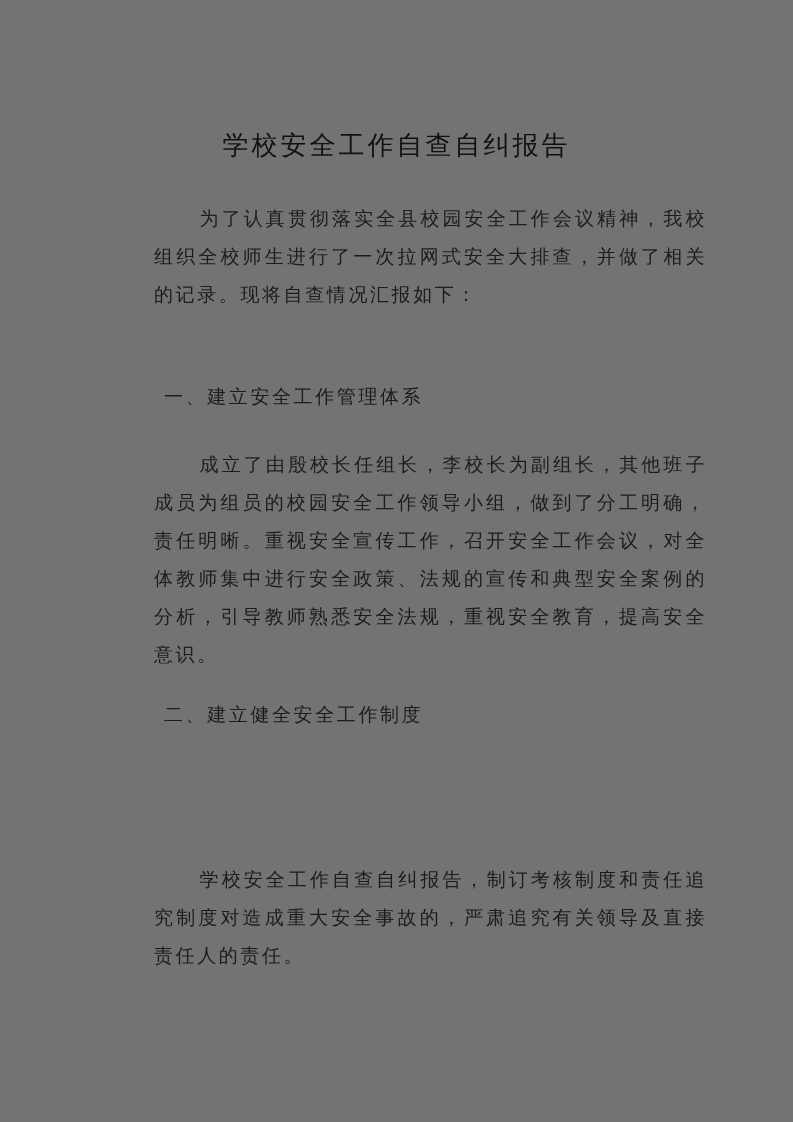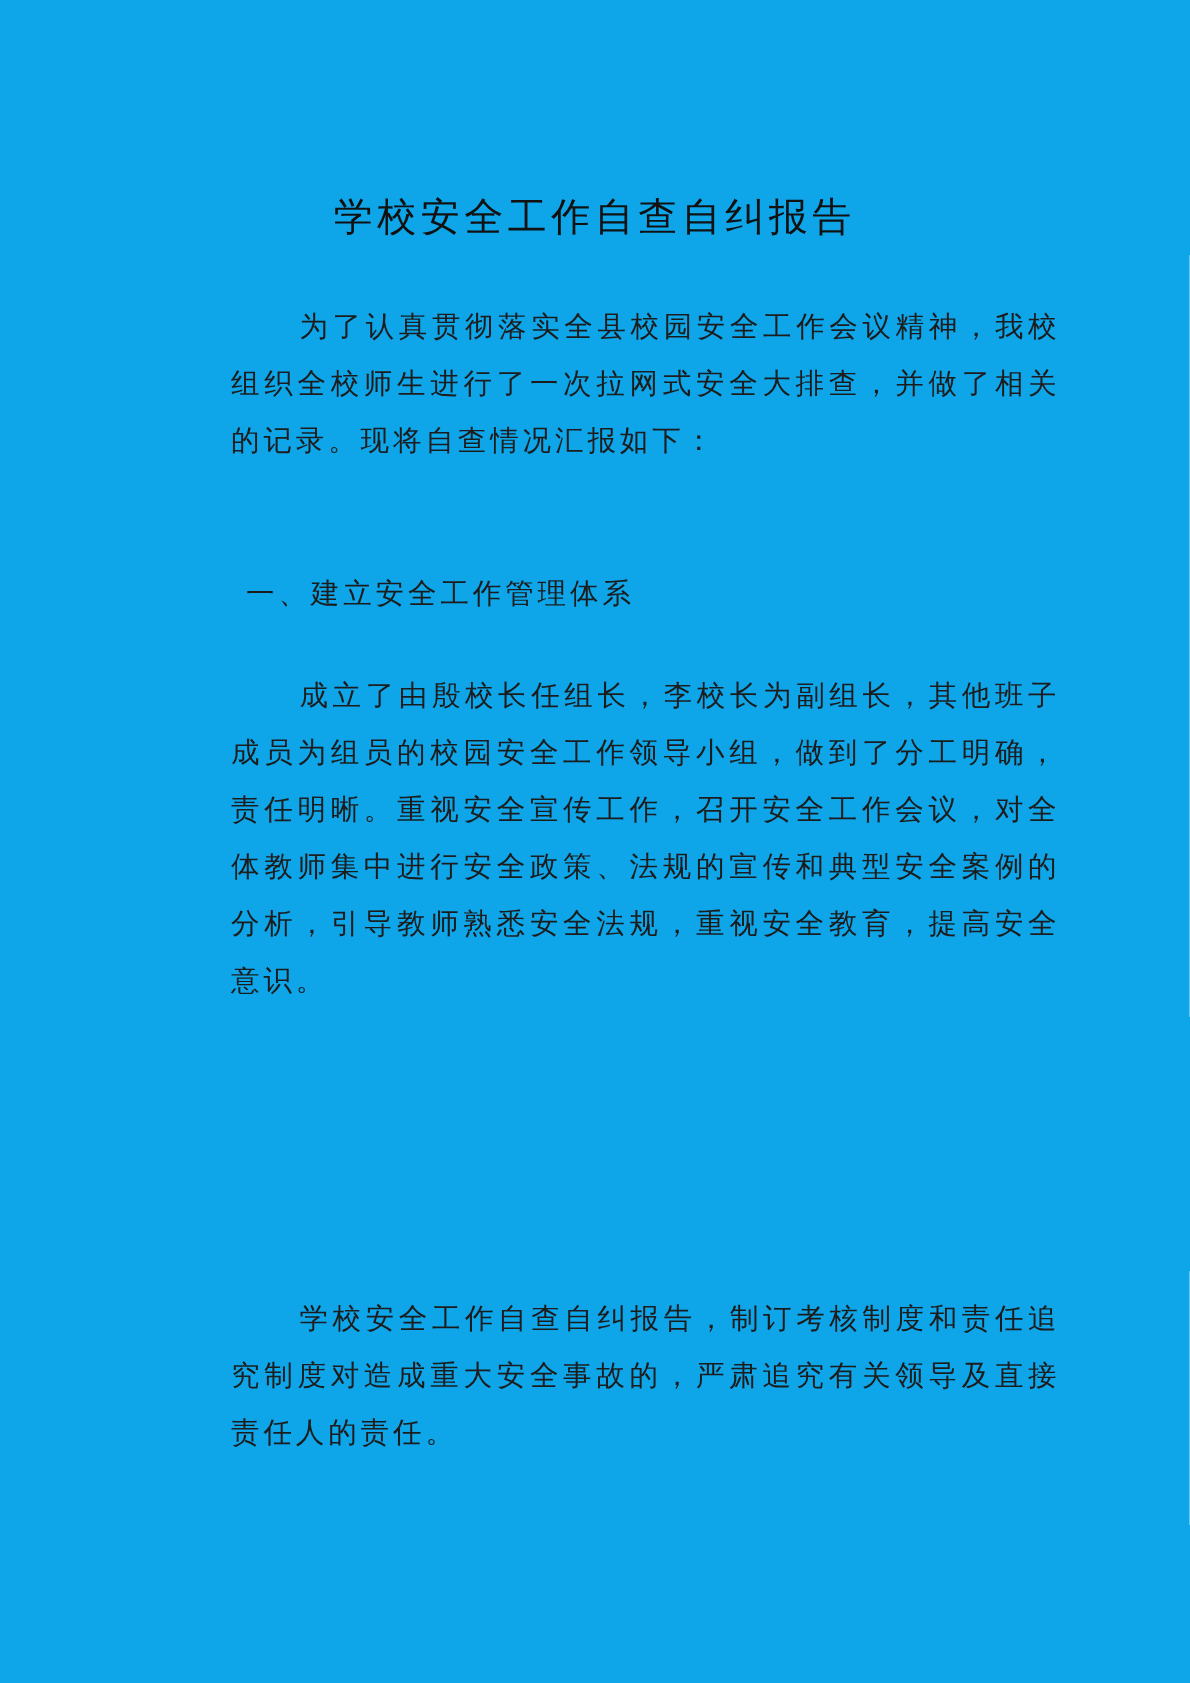--- a/index.html
+++ b/index.html
@@ -14,21 +14,21 @@
       overflow: hidden;
       font-family: "DejaVu Serif", "Liberation Serif", serif;
       color: #1a1a1a;
     }
     .page {
       position: absolute;
       left: 0;
       top: 0;
       width: 793px;
       height: 1122px;
-      background: #0ea5e9;
+      background: #737373;
     }
     .title {
       position: absolute;
       left: 0;
       top: 127px;
       width: 793px;
       text-align: center;
       font-size: 26px;
       letter-spacing: 3px;
       line-height: 36px;
@@ -64,19 +64,22 @@
   </div>
 
   <div class="block heading" style="top:365px;margin-top:12px;">
     <p>一、建立安全工作管理体系</p>
   </div>
 
   <div class="block indent" style="top:445px;">
     <p>成立了由殷校长任组长，李校长为副组长，其他班子成员为组员的校园安全工作领导小组，做到了分工明确，责任明晰。重视安全宣传工作，召开安全工作会议，对全体教师集中进行安全政策、法规的宣传和典型安全案例的分析，引导教师熟悉安全法规，重视安全教育，提高安全意识。</p>
   </div>
 
+  <div class="block heading" style="top:695px;">
+    <p>二、建立健全安全工作制度</p>
+  </div>
 
 
   <div class="block indent" style="top:860px;">
     <p>学校安全工作自查自纠报告，制订考核制度和责任追究制度对造成重大安全事故的，严肃追究有关领导及直接责任人的责任。</p>
   </div>
 
 </div>
 
 </body></html>

